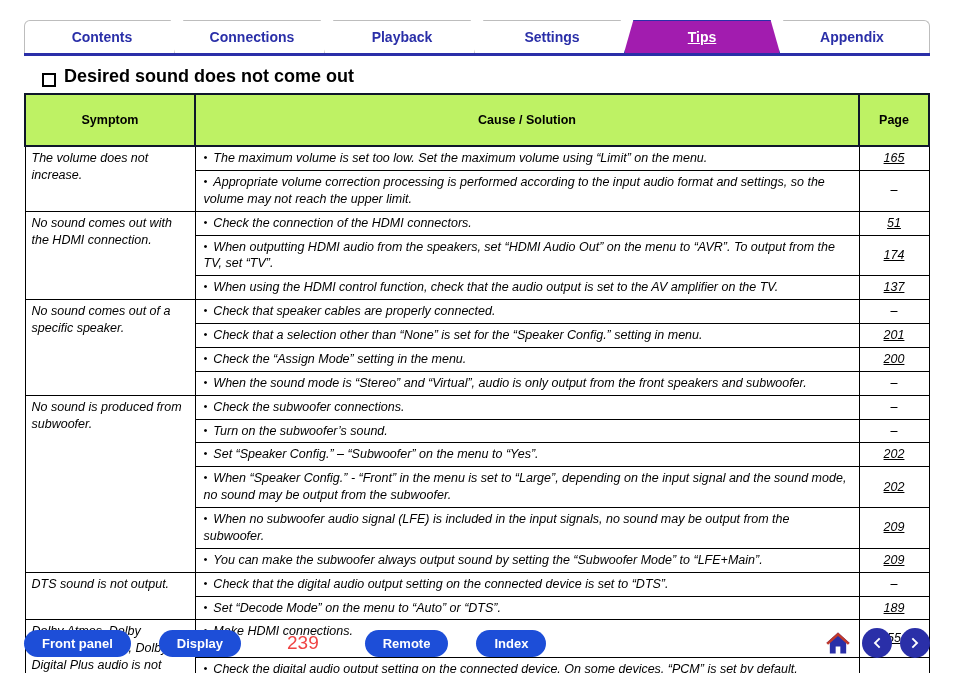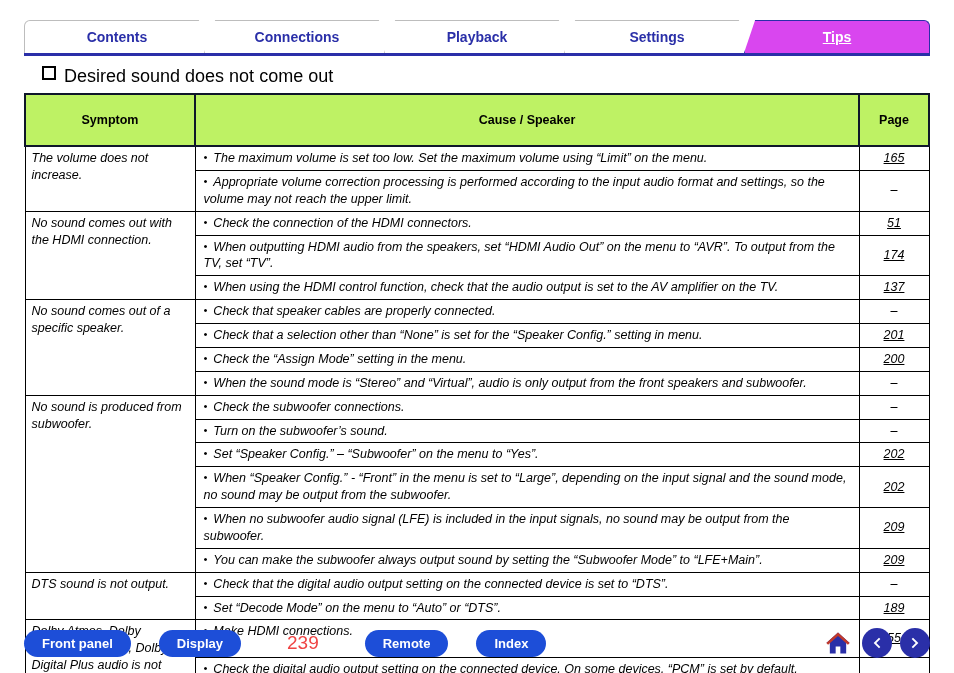--- a/index.html
+++ b/index.html
@@ -33,33 +33,33 @@
     cursor: pointer;
     border: 1px solid #bdbdbd;
     border-bottom: none;
     border-radius: 6px 6px 0 0;
     margin-right: -6px;
     clip-path: polygon(6% 0, 94% 0, 100% 100%, 0 100%);
   }
   .tab:first-child { clip-path: polygon(0 0, 94% 0, 100% 100%, 0 100%); border-top-left-radius: 6px;}
   .tab:last-child { clip-path: polygon(6% 0, 100% 0, 100% 100%, 0 100%); margin-right:0;}
   .tab.active {
-    background: #d946ef;
+    background: #a21caf;
     color: #fff;
     border-color: #2a2fa8;
     z-index: 2;
     text-decoration: underline;
   }
   
   .heading {
     display: flex;
-    align-items: flex-start;
+    align-items: flex-end;
     gap: 8px;
     font-size: 18px;
-    font-weight: normal;
+    font-weight: bold;
     margin: 8px 0 6px 18px;
   }
   .heading .sq {
     width: 14px; height: 14px;
     border: 2px solid #000;
     display: inline-block;
   }
   
   table {
     width: 100%;
@@ -133,37 +133,38 @@
 </style>
 </head>
 <body>
 
 <div class="tabs" id="tabs">
     <div class="tab">Contents</div>
     <div class="tab">Connections</div>
     <div class="tab">Playback</div>
     <div class="tab">Settings</div>
     <div class="tab active">Tips</div>
+    <div class="tab">Appendix</div>
   </div>
 
 <div class="heading">
   <span class="sq"></span>
   <span>Desired sound does not come out</span>
 </div>
 
 <table>
   <colgroup>
       <col class="sym">
       <col class="cause">
       <col class="page">
     </colgroup>
   <thead>
     <tr>
       <th>Symptom</th>
-      <th>Cause / Speaker</th>
+      <th>Cause / Solution</th>
       <th>Page</th>
     </tr>
   </thead>
   <tbody id="tbody">
       <tr>
         <td class="sym" rowspan="2">The volume does not increase.</td>
         <td class="cause"><span class="bullet">The maximum volume is set too low. Set the maximum volume using “Limit” on the menu.</span></td>
         <td class="page"><span class="page-link">165</span></td>
       </tr>
       <tr>

